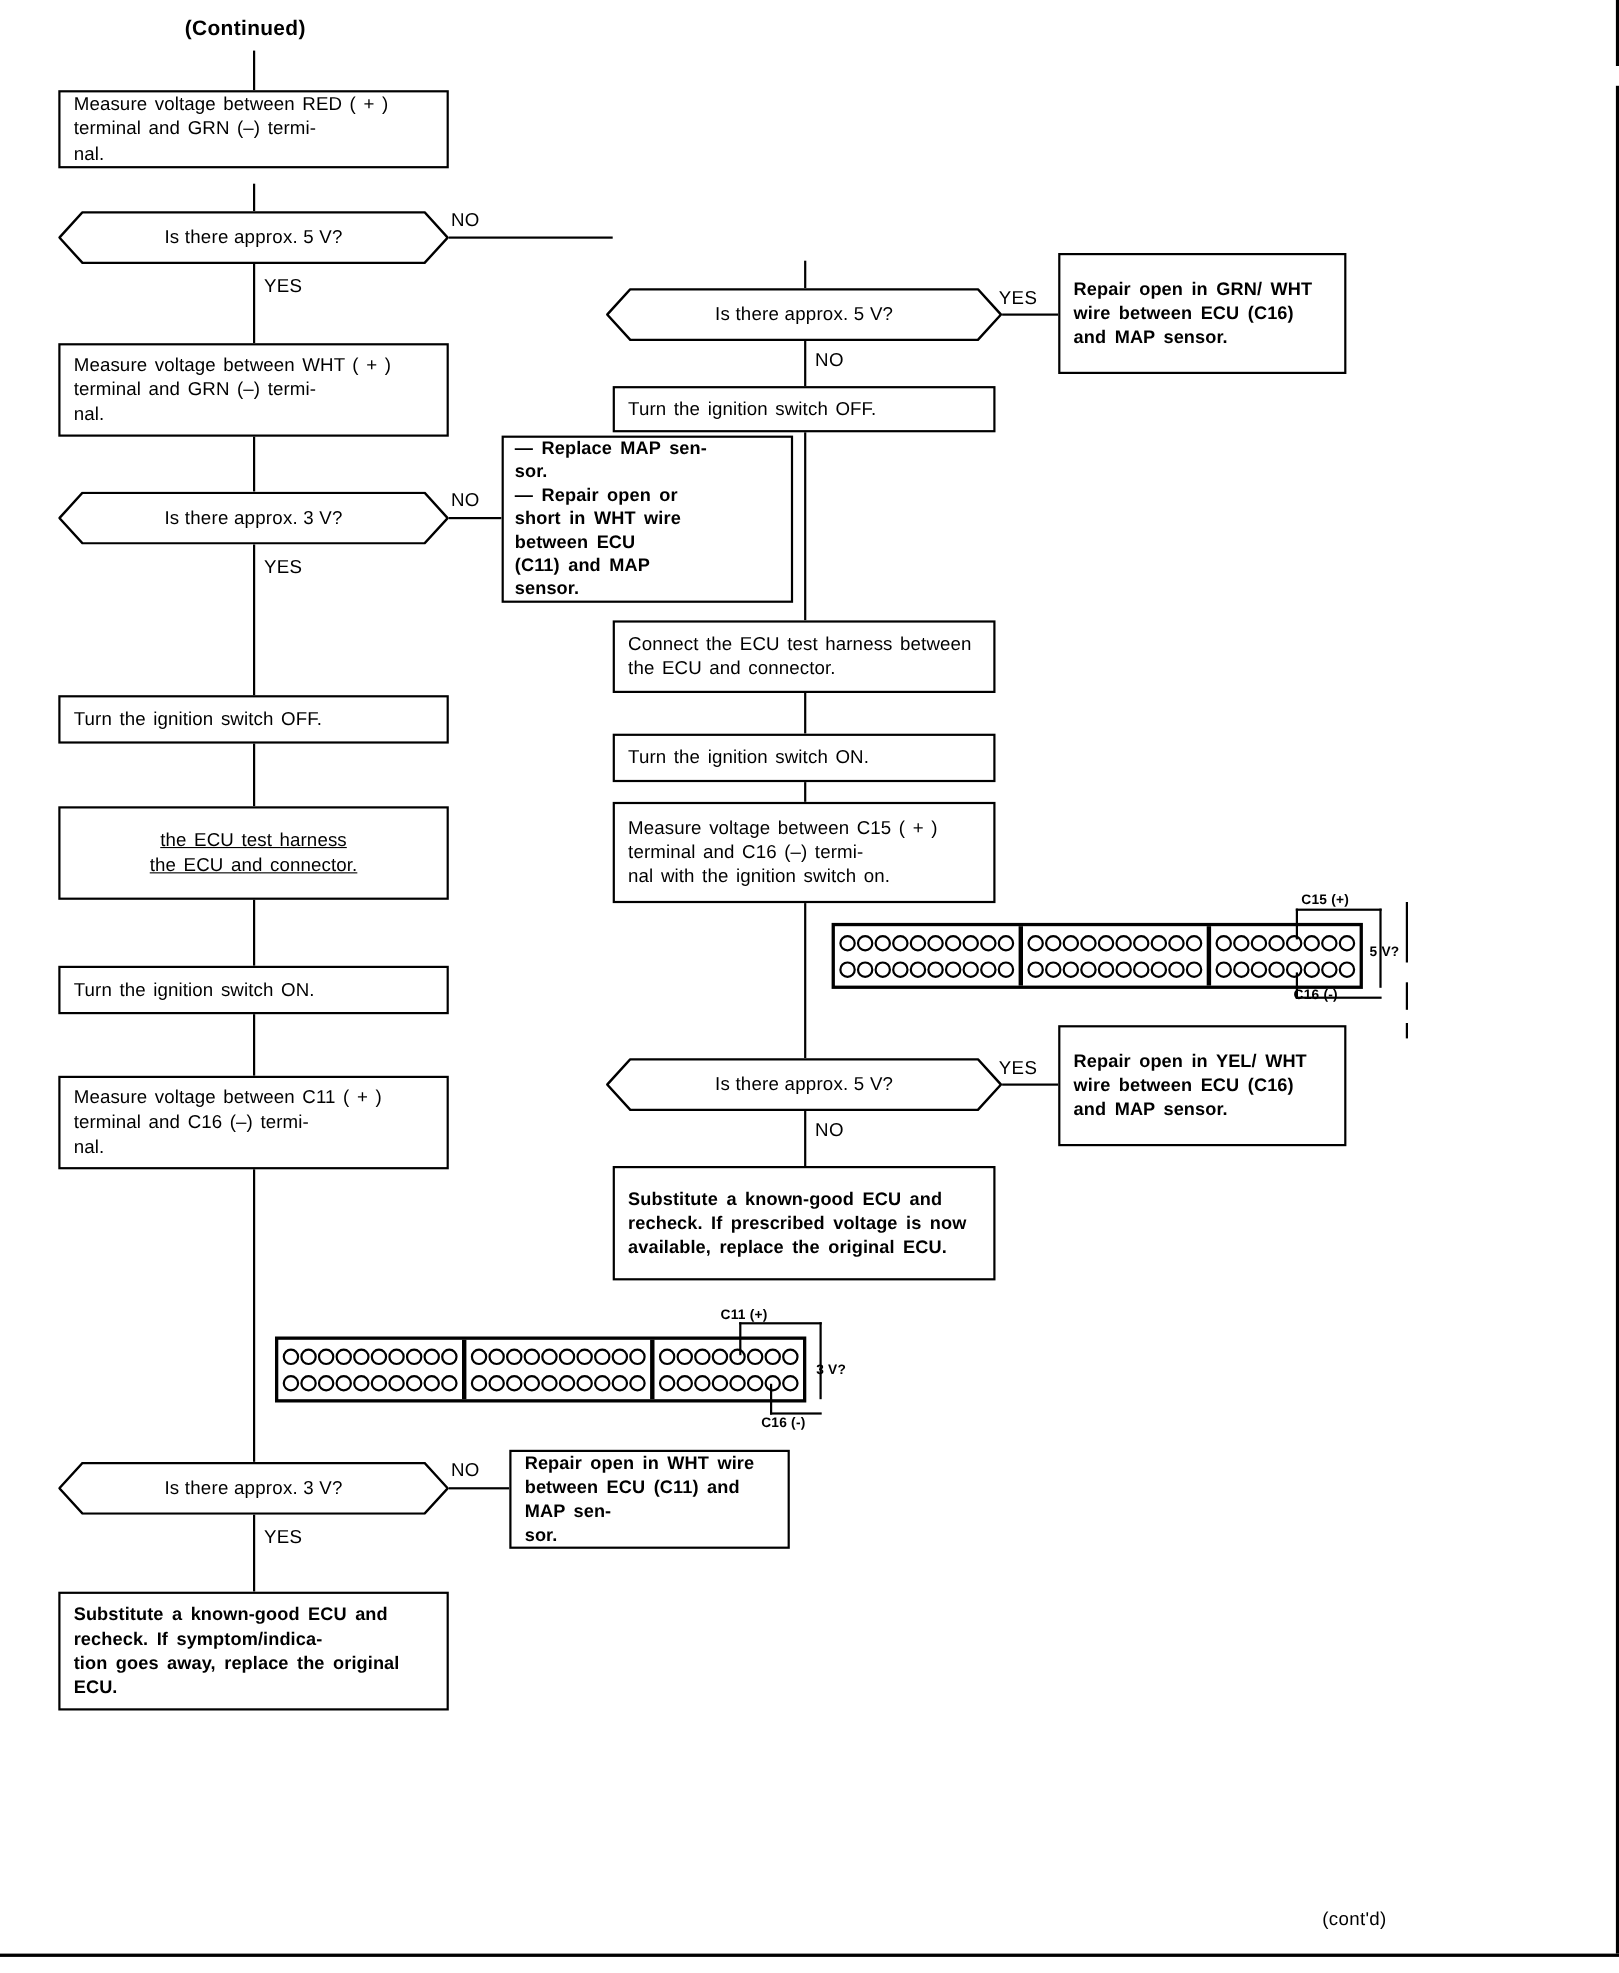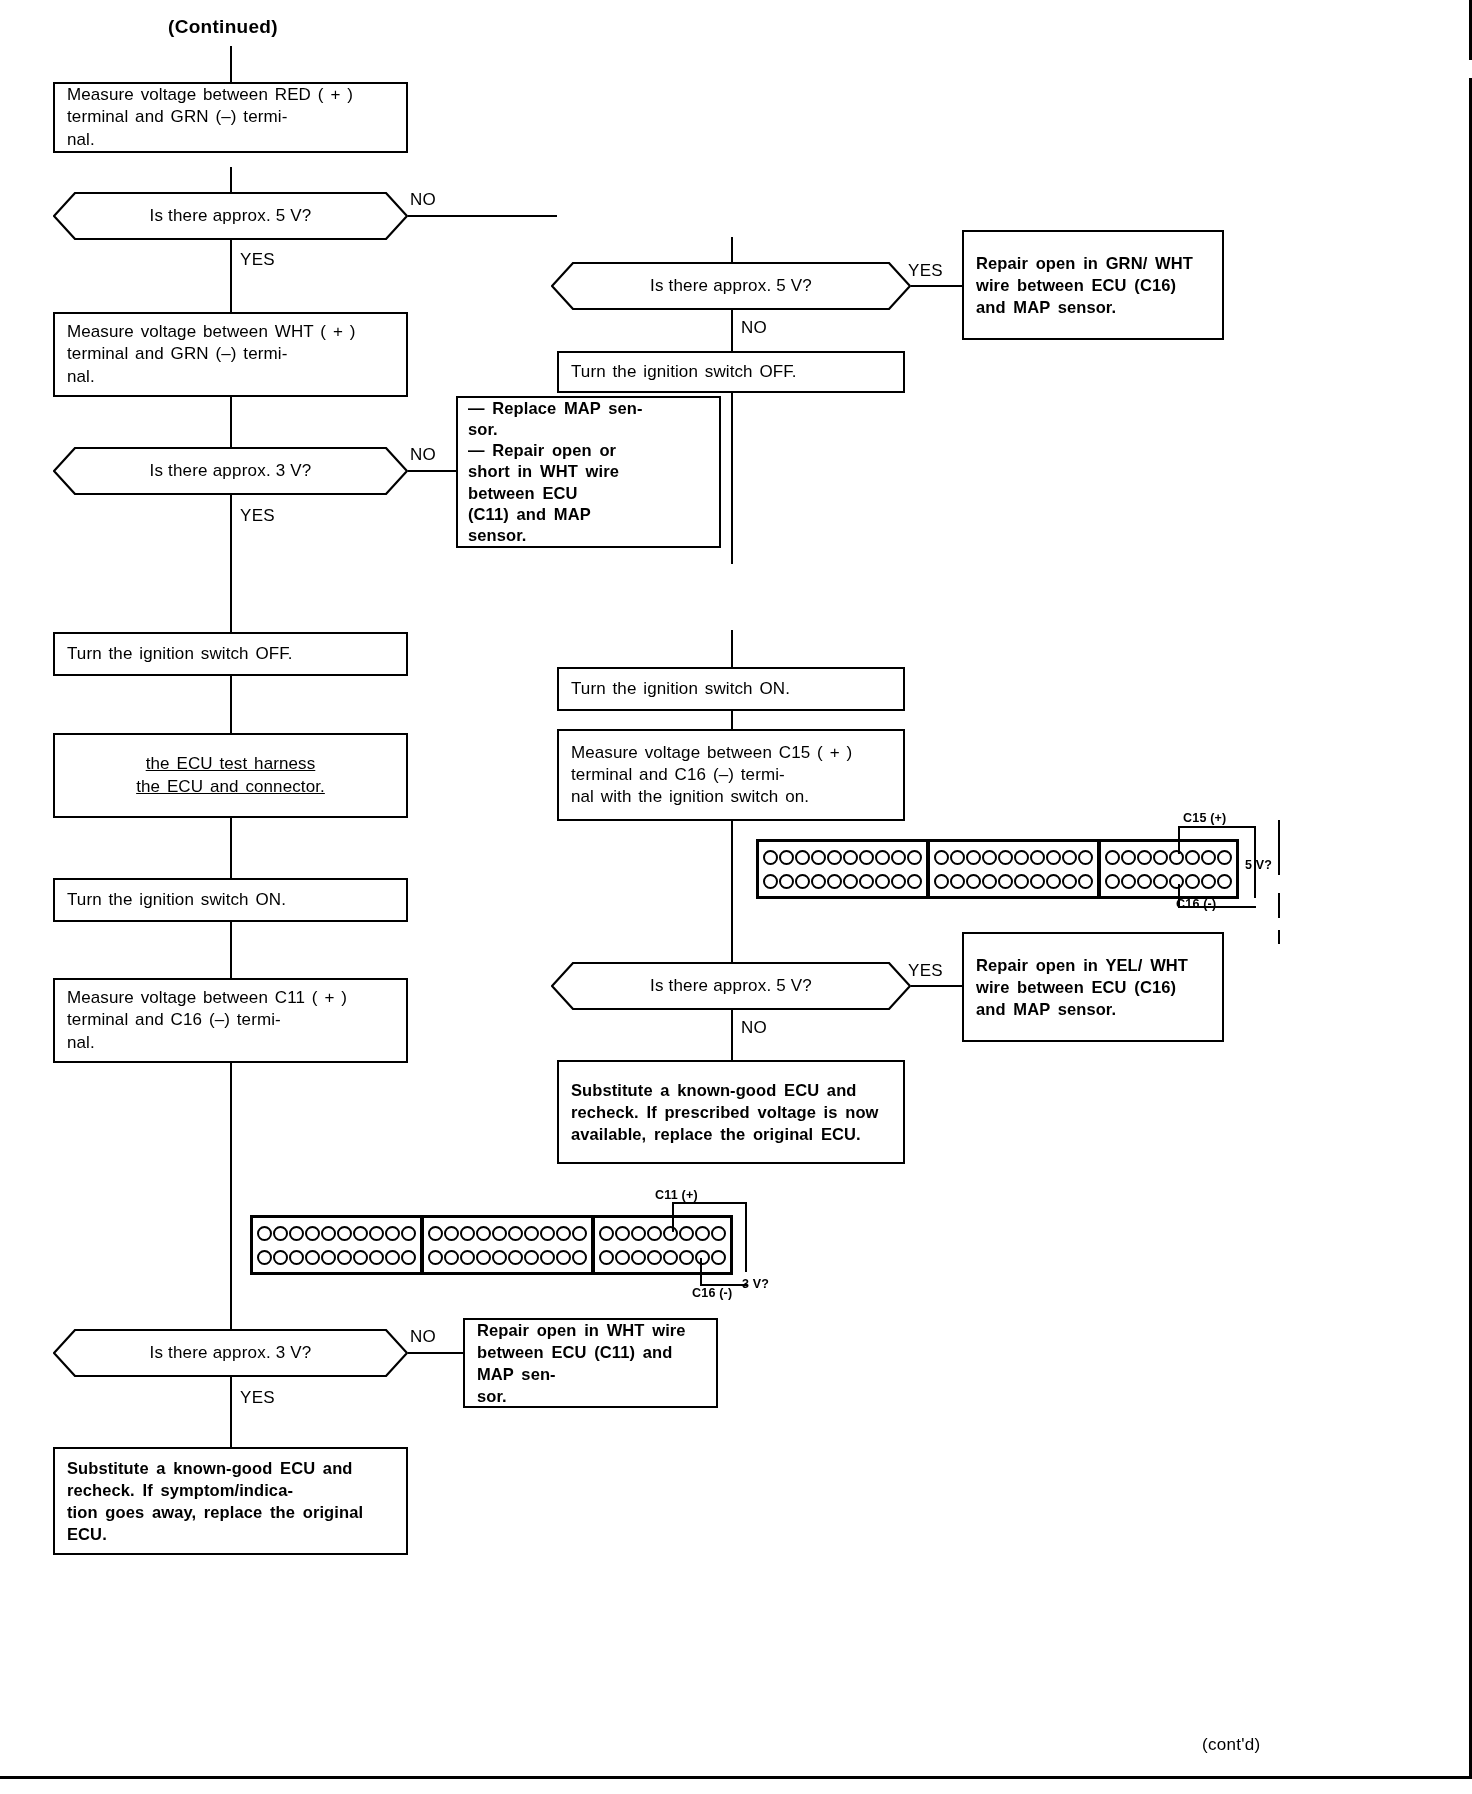--- a/index.html
+++ b/index.html
@@ -257,20 +257,23 @@
   <div class="pbox bbox" style="left:456px; top:396px; width:265px; height:152px; padding:8px 10px; z-index:5;">
     <span class="txt" style="white-space:pre-line; line-height:1.28">—  Replace  MAP  sen-
 sor.
 —  Repair  open  or
 short in WHT wire
 between        ECU
 (C11)  and  MAP
 sensor.</span>
   </div>
 
+  <div class="pbox" style="left:557px; top:564px; width:348px; height:66px;">
+    <span class="txt">Connect the ECU test harness between the ECU and connector.</span>
+  </div>
   <div class="vline" style="left:731px; top:630px; height:37px;"></div>
 
   <div class="pbox" style="left:557px; top:667px; width:348px; height:44px;">
     <span class="txt">Turn the ignition switch ON.</span>
   </div>
   <div class="vline" style="left:731px; top:711px; height:18px;"></div>
 
   <div class="pbox" style="left:557px; top:729px; width:348px; height:92px;">
     <span class="txt" style="white-space:pre-line">Measure voltage between C15 ( + ) terminal and C16 (–) termi-
 nal with the ignition switch on.</span>
@@ -464,21 +467,21 @@
   </div>
 
   <div class="lead" style="left:672px; top:1202px; width:2px; height:30px;"></div>
   <div class="lead" style="left:672px; top:1202px; width:75px; height:2px;"></div>
   <div class="lead" style="left:745px; top:1202px; width:2px; height:70px;"></div>
   <div class="conn-label" style="left:655px; top:1188px;">C11 (+)</div>
 
   <div class="lead" style="left:700px; top:1258px; width:2px; height:28px;"></div>
   <div class="lead" style="left:700px; top:1284px; width:47px; height:2px;"></div>
   <div class="conn-label" style="left:692px; top:1286px;">C16 (-)</div>
-  <div class="conn-label" style="left:742px; top:1238px;margin-top:39px;">3 V?</div>
+  <div class="conn-label" style="left:742px; top:1238px;">3 V?</div>
 
   <div class="contd" style="left:1202px; top:1735px;">(cont'd)</div>
 
   <div class="rule" style="left:0px; top:1776px; width:1472px; height:3px;"></div>
   <div class="rule" style="left:1469px; top:0px; width:3px; height:60px;"></div>
   <div class="rule" style="left:1469px; top:78px; width:3px; height:1698px;"></div>
 
 </div>
 
 </body></html>

